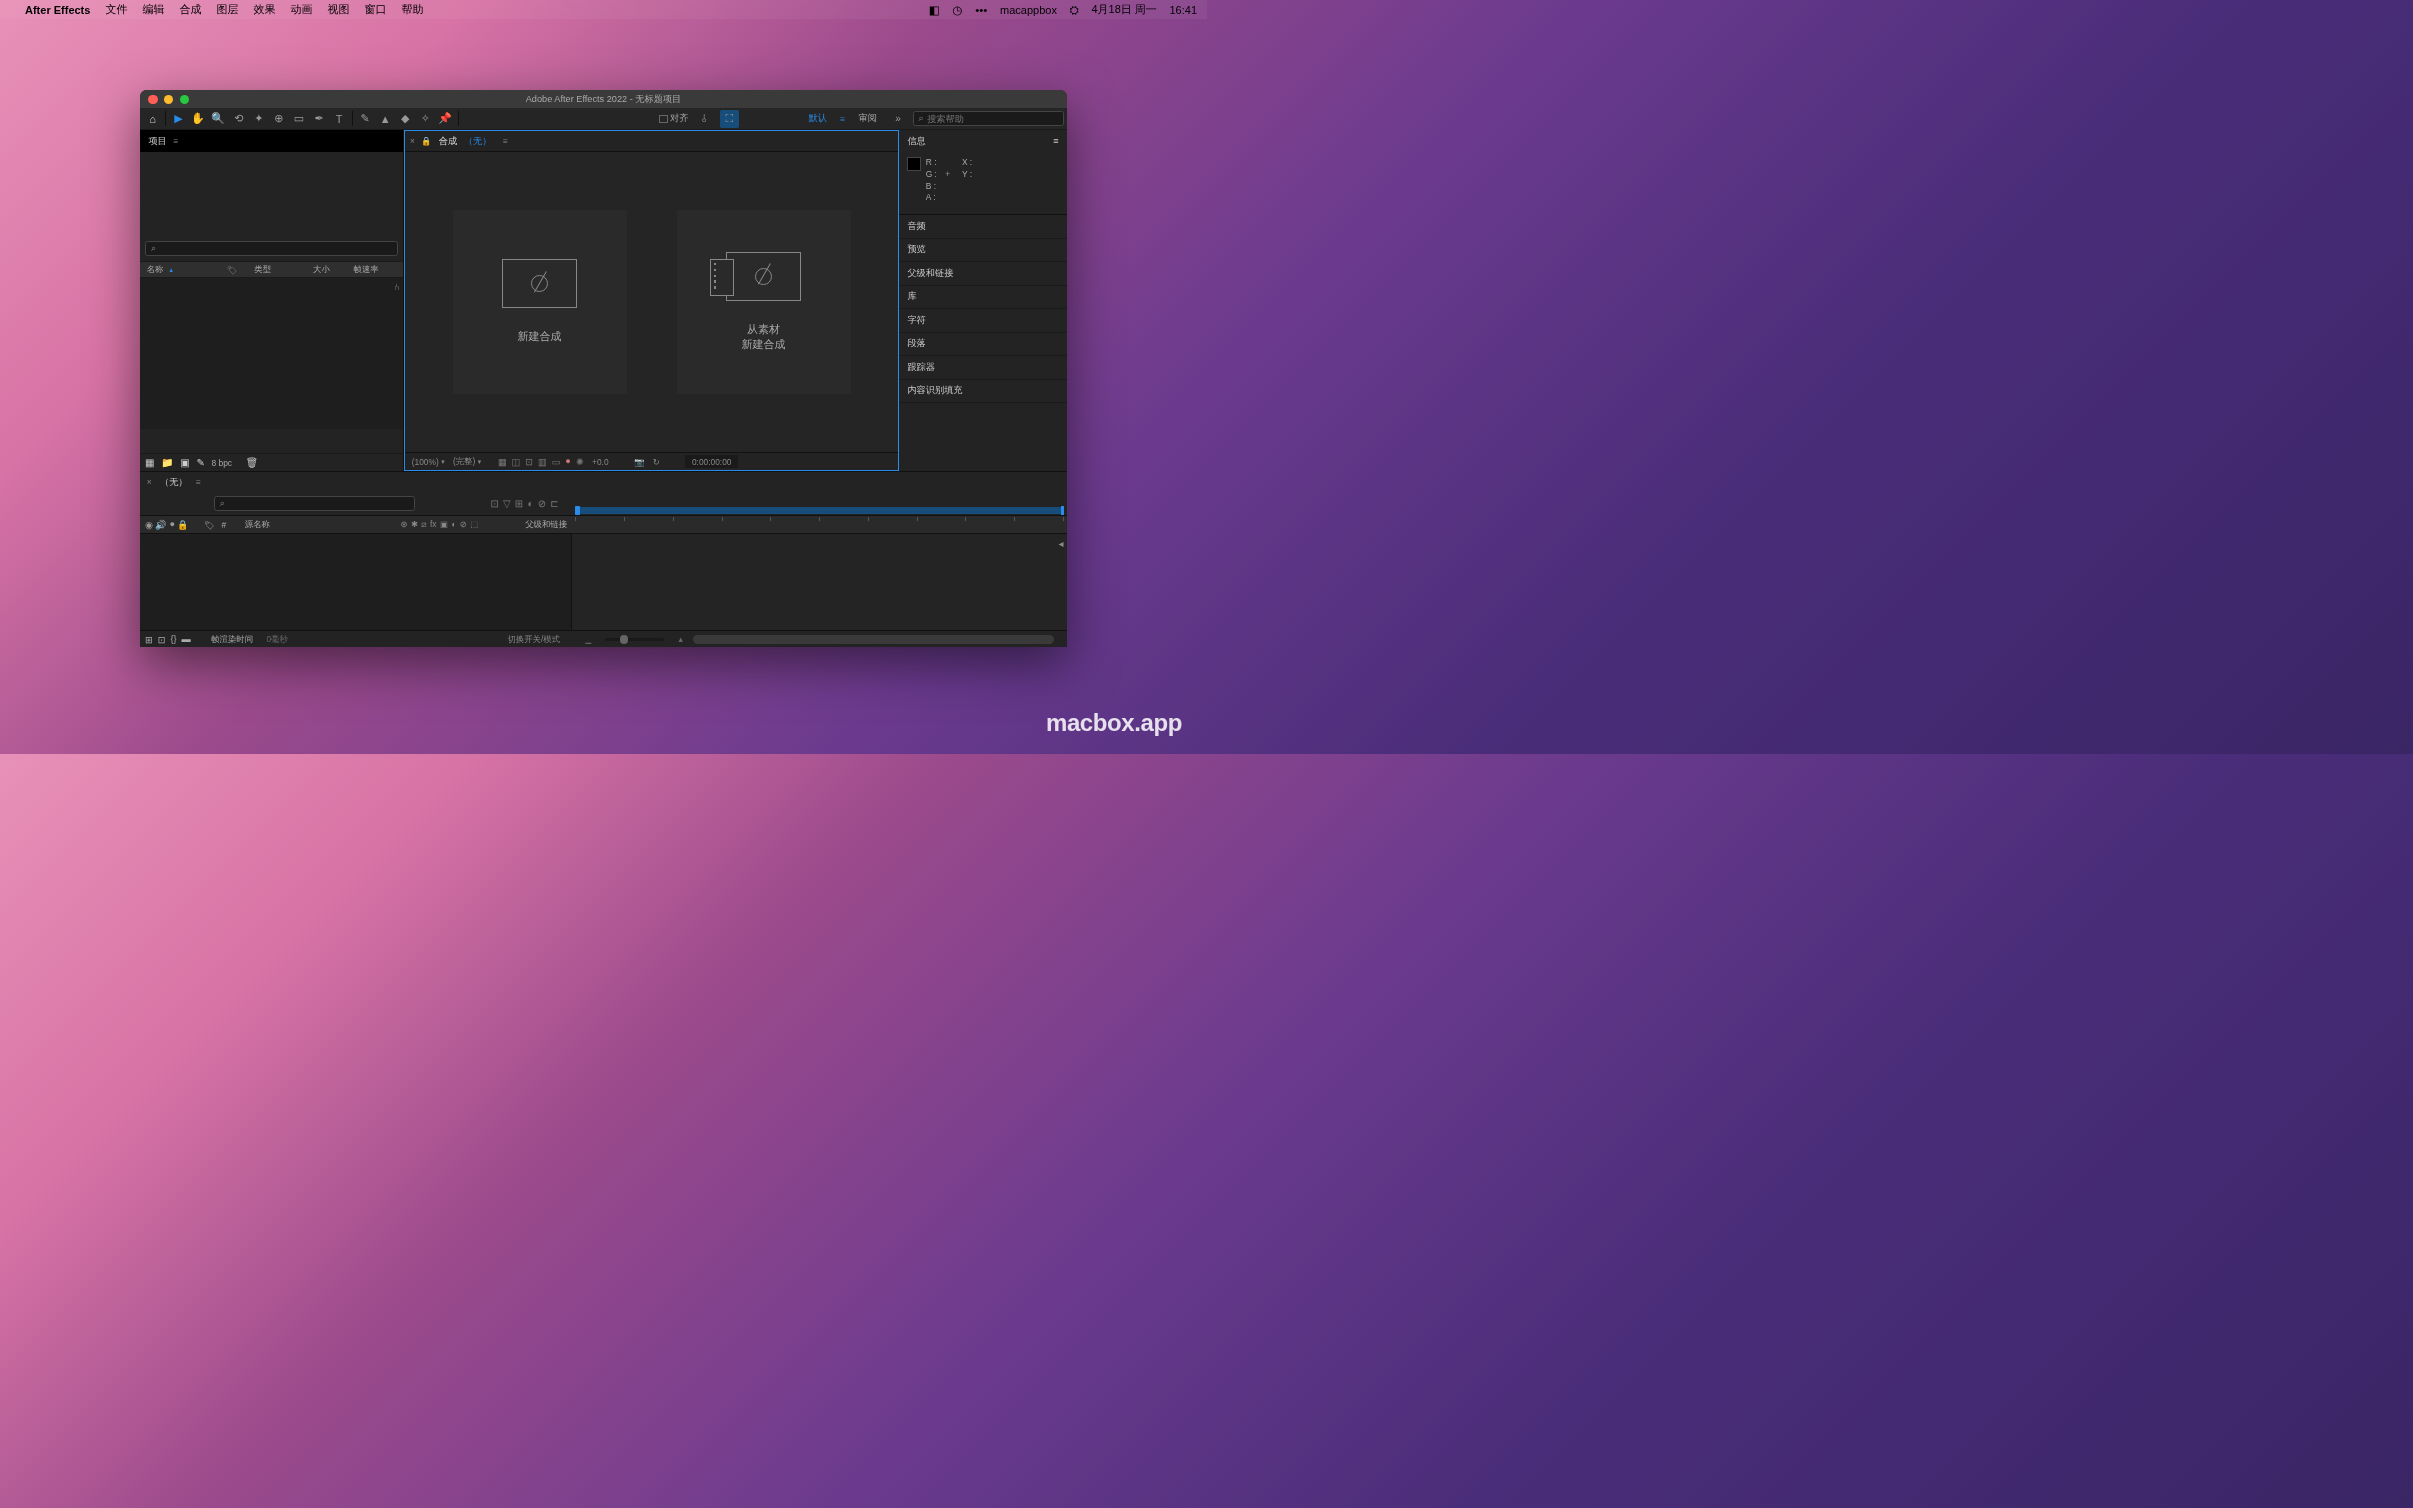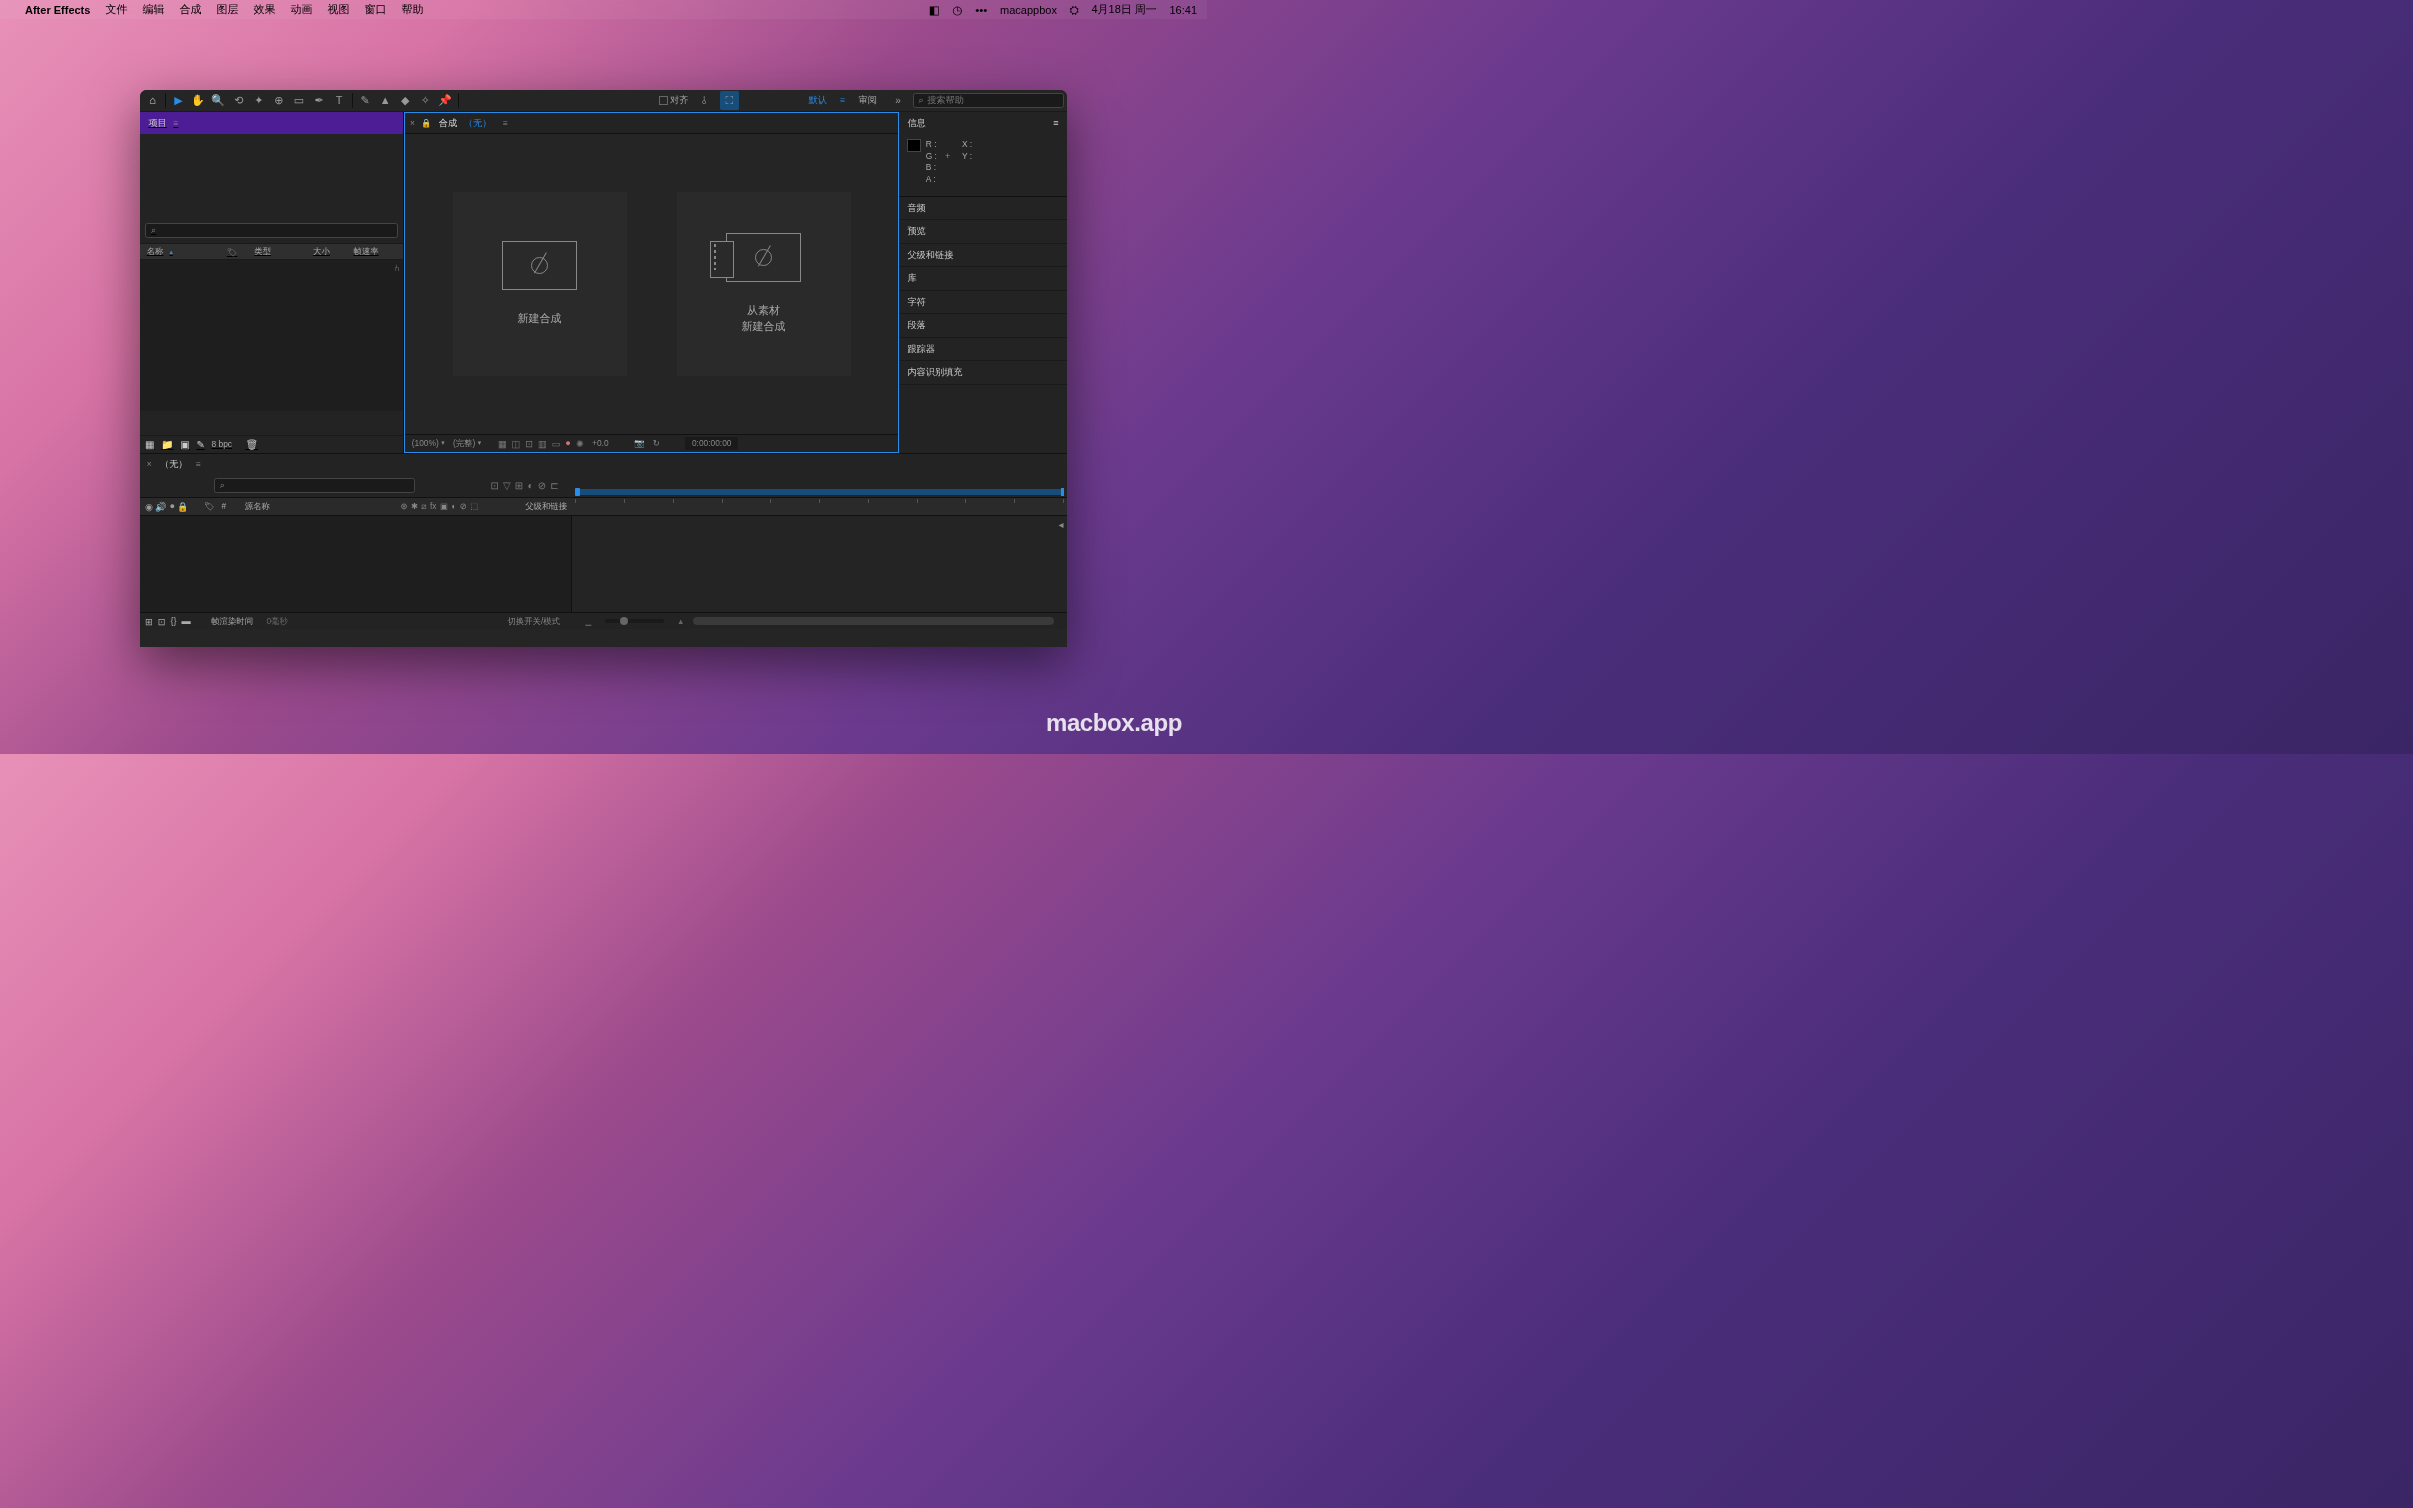--- a/index.html
+++ b/index.html
@@ -27,21 +27,21 @@
 .align-check { display:flex; align-items:center; gap:2.5px; font-size:9.2px; color:#aaa; }
 .align-check .box { width:8.4px; height:8.4px; border:0.8px solid #666; }
 .mode-tab { font-size:9.2px; color:#aaa; padding:0 6.7px; cursor:pointer; }
 .mode-tab.active { color:#288ce8; }
 .mode-menu { color:#288ce8; font-size:8.4px; }
 .expand-btn { color:#999; font-size:10px; padding:0 5px; }
 .search-box { display:flex; align-items:center; background:#1a1a1a; border:0.8px solid #444; border-radius:2.5px; padding:1.7px 5px; width:151px; height:15px; }
 .search-box input { background:none; border:none; outline:none; color:#888; font-size:9.2px; width:100%; }
 .search-box .sicon { color:#888; font-size:9.2px; margin-right:3.4px; }
 .main-area { display:flex; height:calc(100% - 40px - 176px); }
-.project-panel { width:264px; background:#4c1d95; border-right:0.8px solid #111; display:flex; flex-direction:column;text-decoration:underline; }
+.project-panel { width:264px; background:#000000; border-right:0.8px solid #111; display:flex; flex-direction:column; }
 .panel-header { height:22px; display:flex; align-items:center; padding:0 8.4px; font-size:9.2px; color:#ccc; gap:6.7px; }
 .panel-header .menu-icon { color:#888; font-size:8.4px; }
 .project-body { flex:1; background:#232323; }
 .project-search { margin:5px; }
 .project-search .search-box { width:calc(100% - 0px); background:#1a1a1a; }
 .col-header { height:17px; background:#2f2f2f; border-top:0.8px solid #1a1a1a; border-bottom:0.8px solid #1a1a1a; display:flex; align-items:center; font-size:8.4px; color:#aaa; padding:0 6.7px; gap:17px; }
 .col-header .col1 { width:63px; display:flex; align-items:center; gap:6px; }
 .col-header .sort-arrow { color:#288ce8; font-size:6.7px; }
 .col-header .tag-icon { color:#888; font-size:8.4px; }
 .project-list { flex:1; background:#1e1e1e; min-height:151px; }
@@ -144,20 +144,28 @@
     <span class="icon">◷</span>
     <span class="icon">•••</span>
     <span>macappbox</span>
     <span class="icon">⛭</span>
     <span>4月18日 周一</span>
     <span>16:41</span>
   </div>
 </div>
 
 <div class="app-window">
+  <div class="titlebar">
+    <div class="traffic-lights">
+      <div class="light red"></div>
+      <div class="light yellow"></div>
+      <div class="light green"></div>
+    </div>
+    <div class="titlebar-title">Adobe After Effects 2022 - 无标题项目</div>
+  </div>
 
   <div class="toolbar">
     <div class="tool-btn home">⌂</div>
     <div class="tool-sep"></div>
     <div class="tool-btn active">▶</div>
     <div class="tool-btn">✋</div>
     <div class="tool-btn">🔍</div>
     <div class="tool-btn">⟲</div>
     <div class="tool-btn">✦</div>
     <div class="tool-btn">⊕</div>

